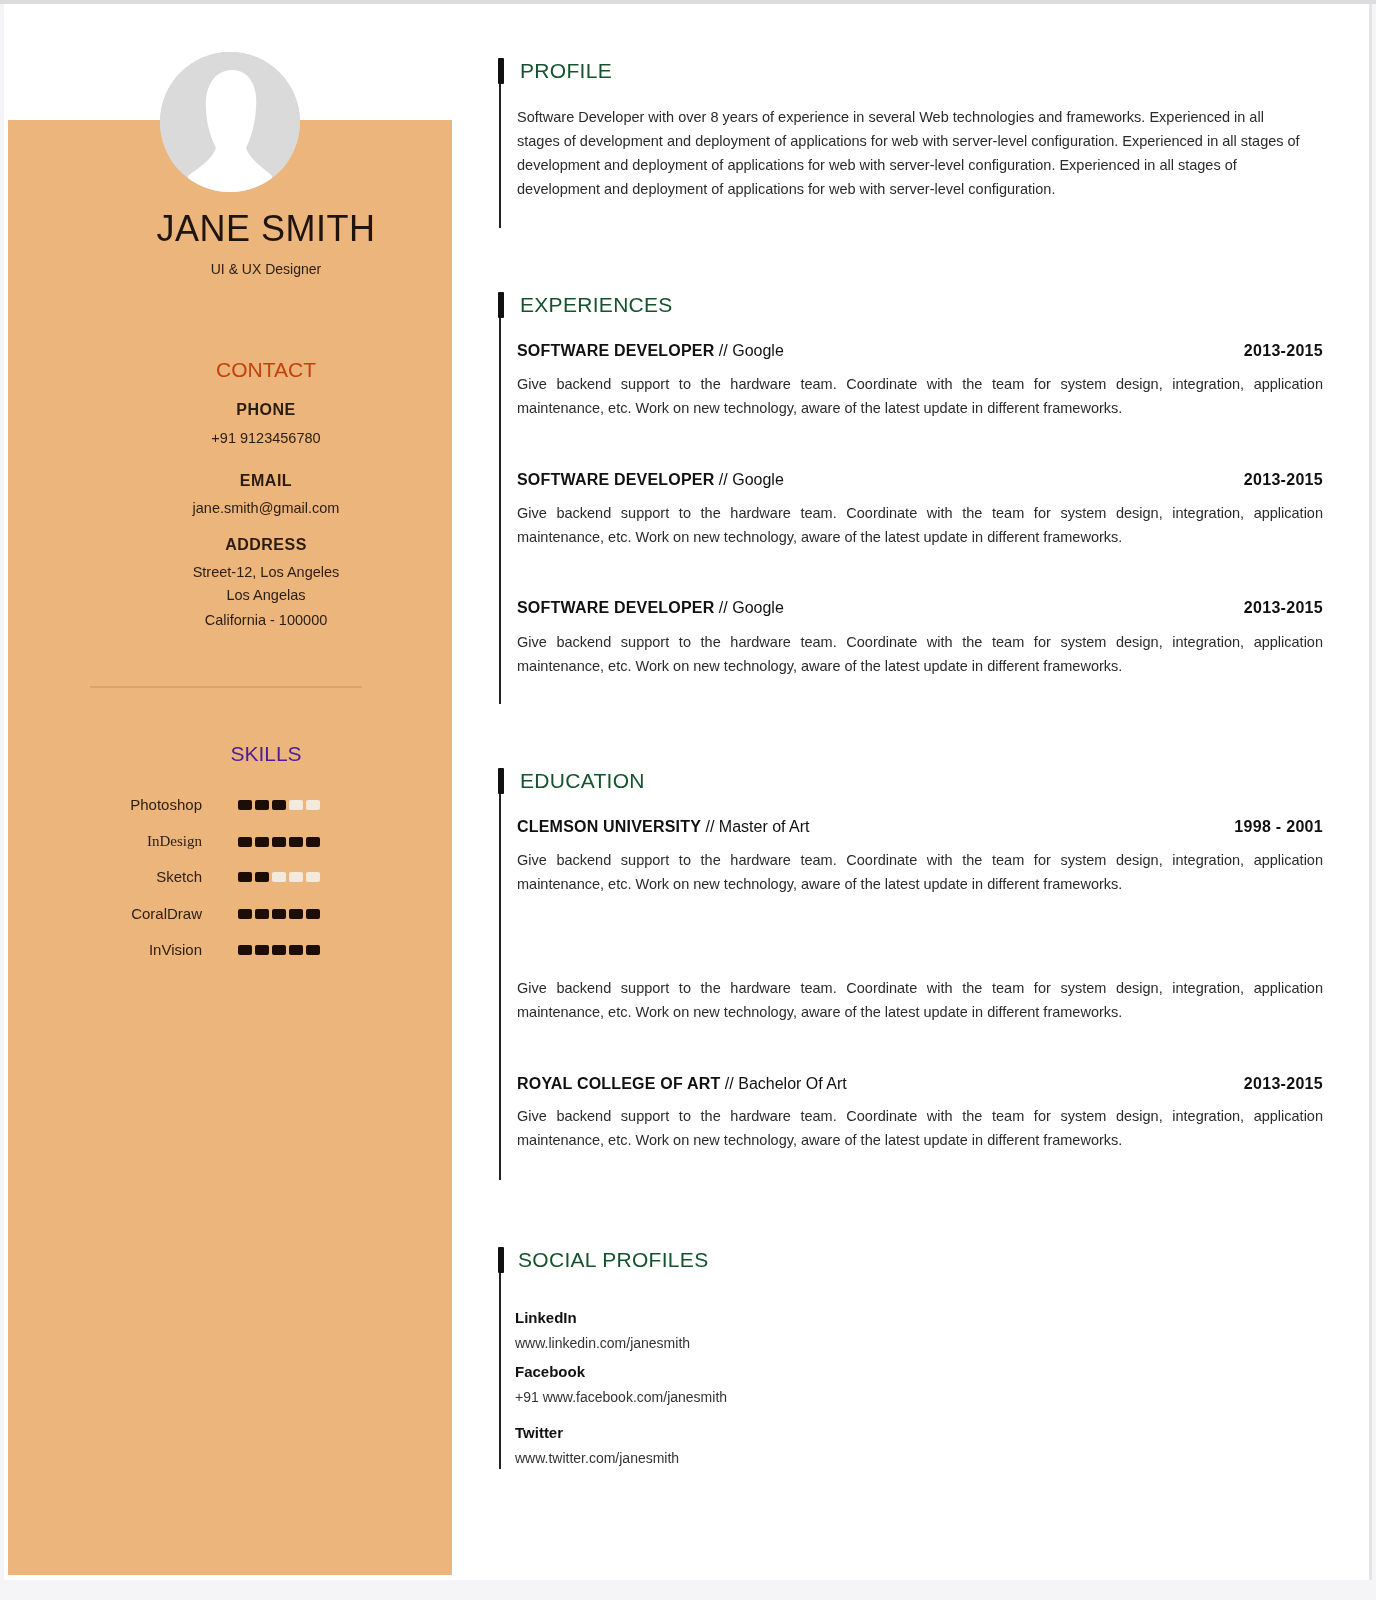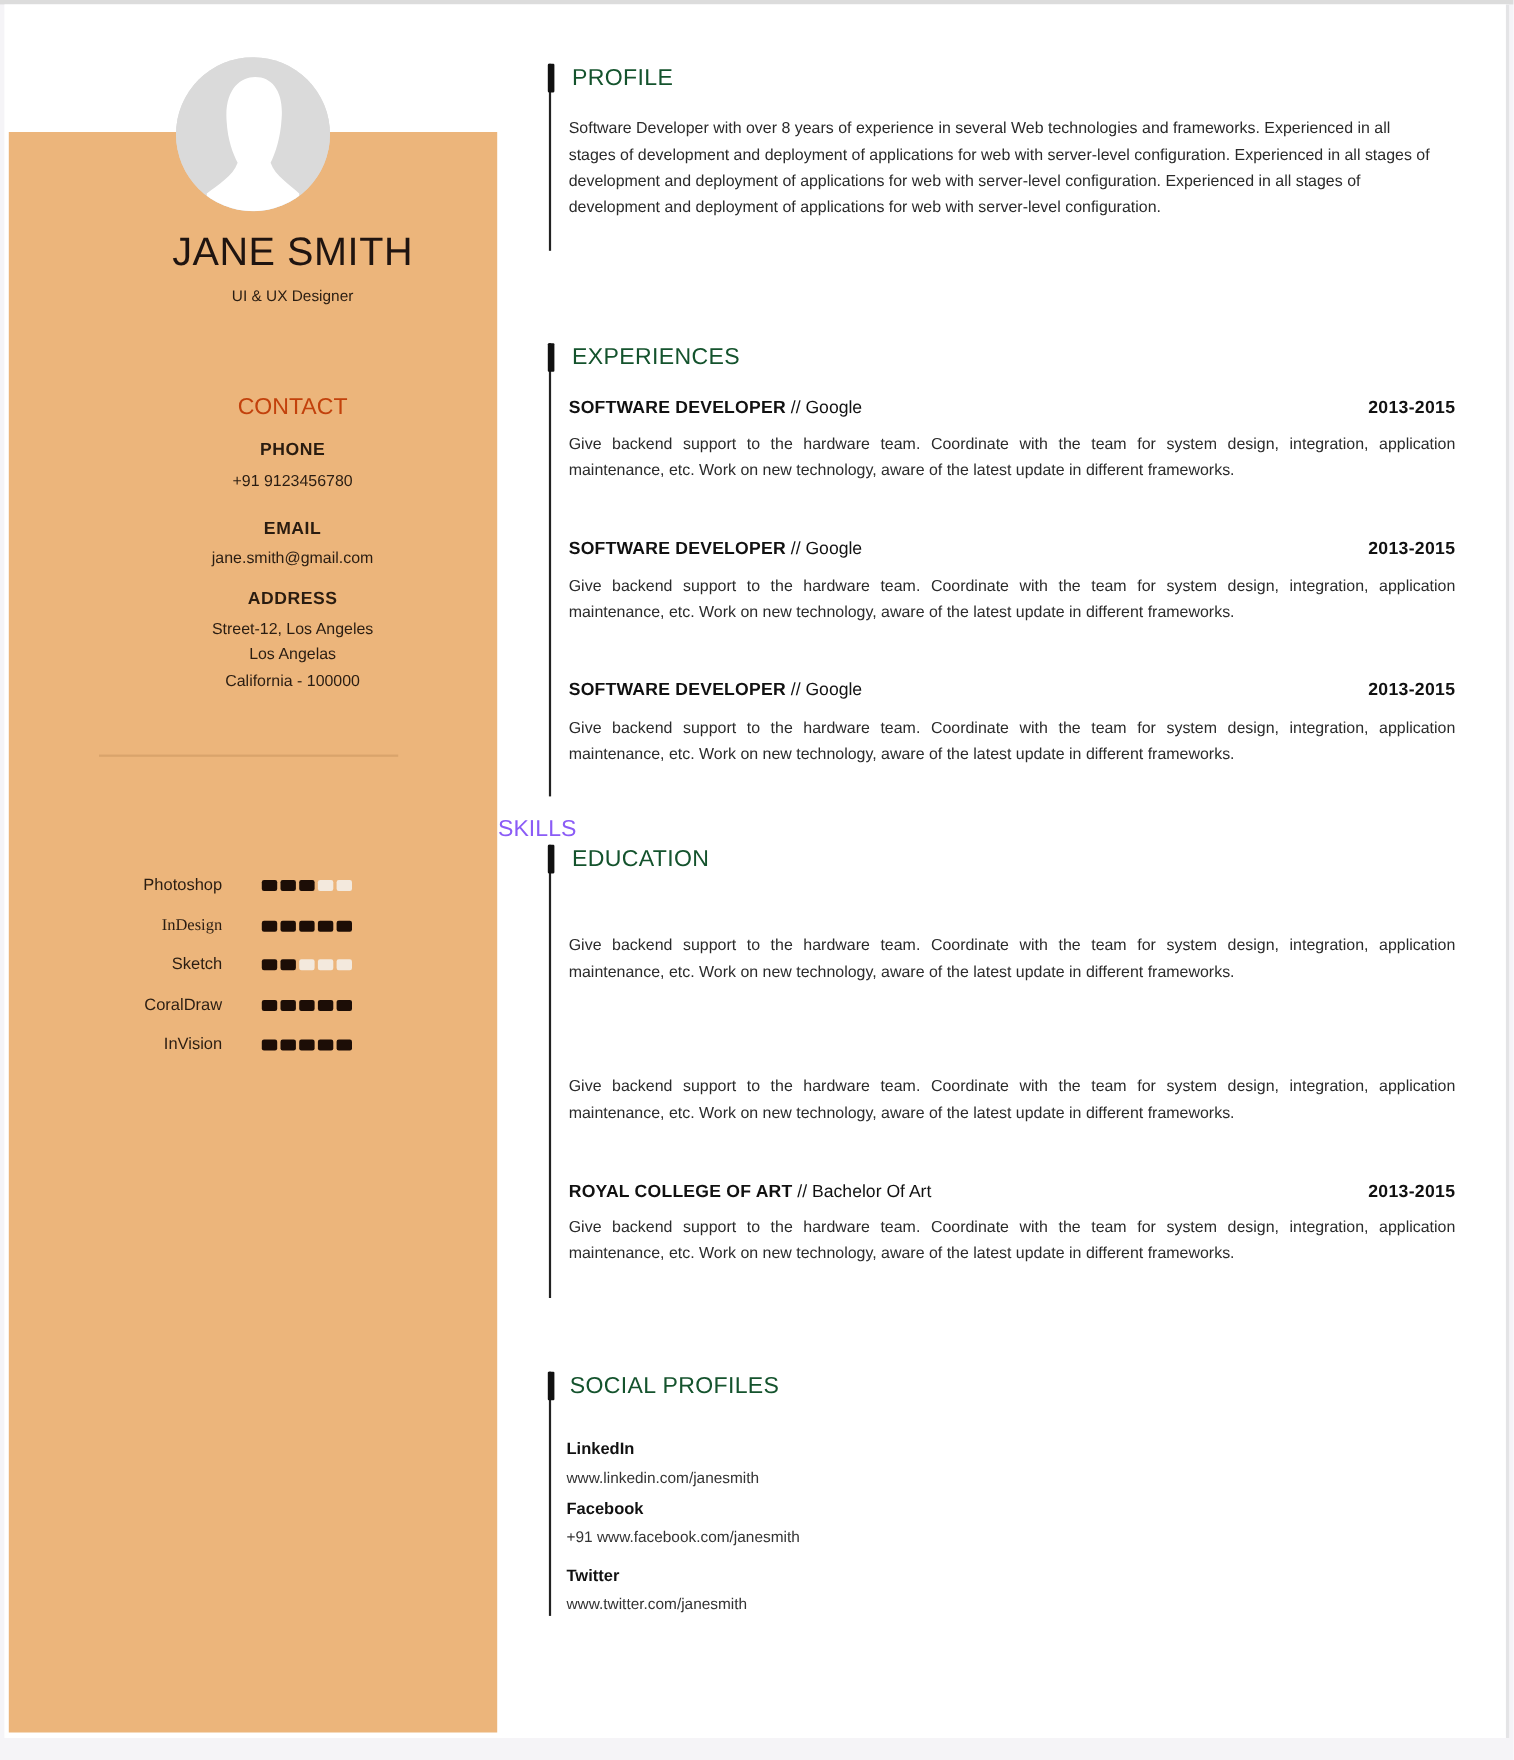--- a/index.html
+++ b/index.html
@@ -25,21 +25,21 @@
     border-radius: 50%; background: #dadada; overflow: hidden;
   }
   .avatar svg { display: block; }
   .side-center { position: absolute; left: 8px; width: 516px; text-align: center; }
   .name { top: 208px; font-size: 36px; font-weight: 400; letter-spacing: 0.5px; color: #1f1410; }
   .title { top: 261px; font-size: 14px; color: #2a1d12; }
   .h-contact { top: 358px; font-size: 21px; color: #c2410c; }
   .lbl { font-size: 16px; font-weight: 700; color: #2a1c10; letter-spacing: 0.5px; }
   .val { font-size: 14.5px; color: #2a1d12; line-height: 24px; }
   .divider { position: absolute; left: 90px; top: 686px; width: 272px; height: 2px; background: #d9a46c; }
-  .h-skills { top: 742px; font-size: 21px; color: #8b5cf6; text-align: right; }
+  .h-skills { top: 742px; font-size: 21px; color: #4c1d95; }
   .skill-row { position: absolute; left: 8px; width: 444px; height: 20px; }
   .skill-name { position: absolute; right: 250px; top: 0; font-size: 15px; color: #2a1d12; text-align: right; white-space: nowrap; }
   .skill-dots { position: absolute; left: 230px; top: 4px; display: flex; gap: 3px; }
   .dot { width: 14px; height: 10px; border-radius: 2px; background: #f3e9dd; }
   .dot.on { background: #1c0d06; }
 
   
   .section { position: absolute; left: 499px; width: 826px; border-left: 2px solid #222; }
   .section::before {
     content: ""; position: absolute; left: -3px; top: 0; width: 6px; height: 26px; background: #111; border-radius: 1px;
@@ -140,21 +140,21 @@
         <span class="dot on"></span>
       </div>
     </div>
   </div>
 
 <div class="section" style="top:58px; height:170px;">
   <div class="sec-title">PROFILE</div>
   <div class="para" style="top:47px; width:790px;">Software Developer with over 8 years of experience in several Web technologies and frameworks. Experienced in all stages of development and deployment of applications for web with server-level configuration. Experienced in all stages of development and deployment of applications for web with server-level configuration. Experienced in all stages of development and deployment of applications for web with server-level configuration.</div>
 </div>
 
-<div class="section" style="top:292px; height:412px;margin-top:20px;">
+<div class="section" style="top:292px; height:412px;">
   <div class="sec-title">EXPERIENCES</div>
 
   <div class="entry-head" style="top:50px;">
     <span class="org">SOFTWARE DEVELOPER</span><span class="sub"> // Google</span>
     <span class="yrs">2013-2015</span>
   </div>
   <div class="para justify" style="top:80px;">Give backend support to the hardware team. Coordinate with the team for system design, integration, application maintenance, etc. Work on new technology, aware of the latest update in different frameworks.</div>
 
   <div class="entry-head" style="top:179px;">
     <span class="org">SOFTWARE DEVELOPER</span><span class="sub"> // Google</span>
@@ -165,20 +165,24 @@
   <div class="entry-head" style="top:307px;">
     <span class="org">SOFTWARE DEVELOPER</span><span class="sub"> // Google</span>
     <span class="yrs">2013-2015</span>
   </div>
   <div class="para justify" style="top:338px;">Give backend support to the hardware team. Coordinate with the team for system design, integration, application maintenance, etc. Work on new technology, aware of the latest update in different frameworks.</div>
 </div>
 
 <div class="section" style="top:768px; height:412px;">
   <div class="sec-title">EDUCATION</div>
 
+  <div class="entry-head" style="top:50px;">
+    <span class="org">CLEMSON UNIVERSITY</span><span class="sub"> // Master of Art</span>
+    <span class="yrs">1998 - 2001</span>
+  </div>
   <div class="para justify" style="top:80px;">Give backend support to the hardware team. Coordinate with the team for system design, integration, application maintenance, etc. Work on new technology, aware of the latest update in different frameworks.</div>
 
   <div class="para justify" style="top:208px;">Give backend support to the hardware team. Coordinate with the team for system design, integration, application maintenance, etc. Work on new technology, aware of the latest update in different frameworks.</div>
 
   <div class="entry-head" style="top:307px;">
     <span class="org">ROYAL COLLEGE OF ART</span><span class="sub"> // Bachelor Of Art</span>
     <span class="yrs">2013-2015</span>
   </div>
   <div class="para justify" style="top:336px;">Give backend support to the hardware team. Coordinate with the team for system design, integration, application maintenance, etc. Work on new technology, aware of the latest update in different frameworks.</div>
 </div>

